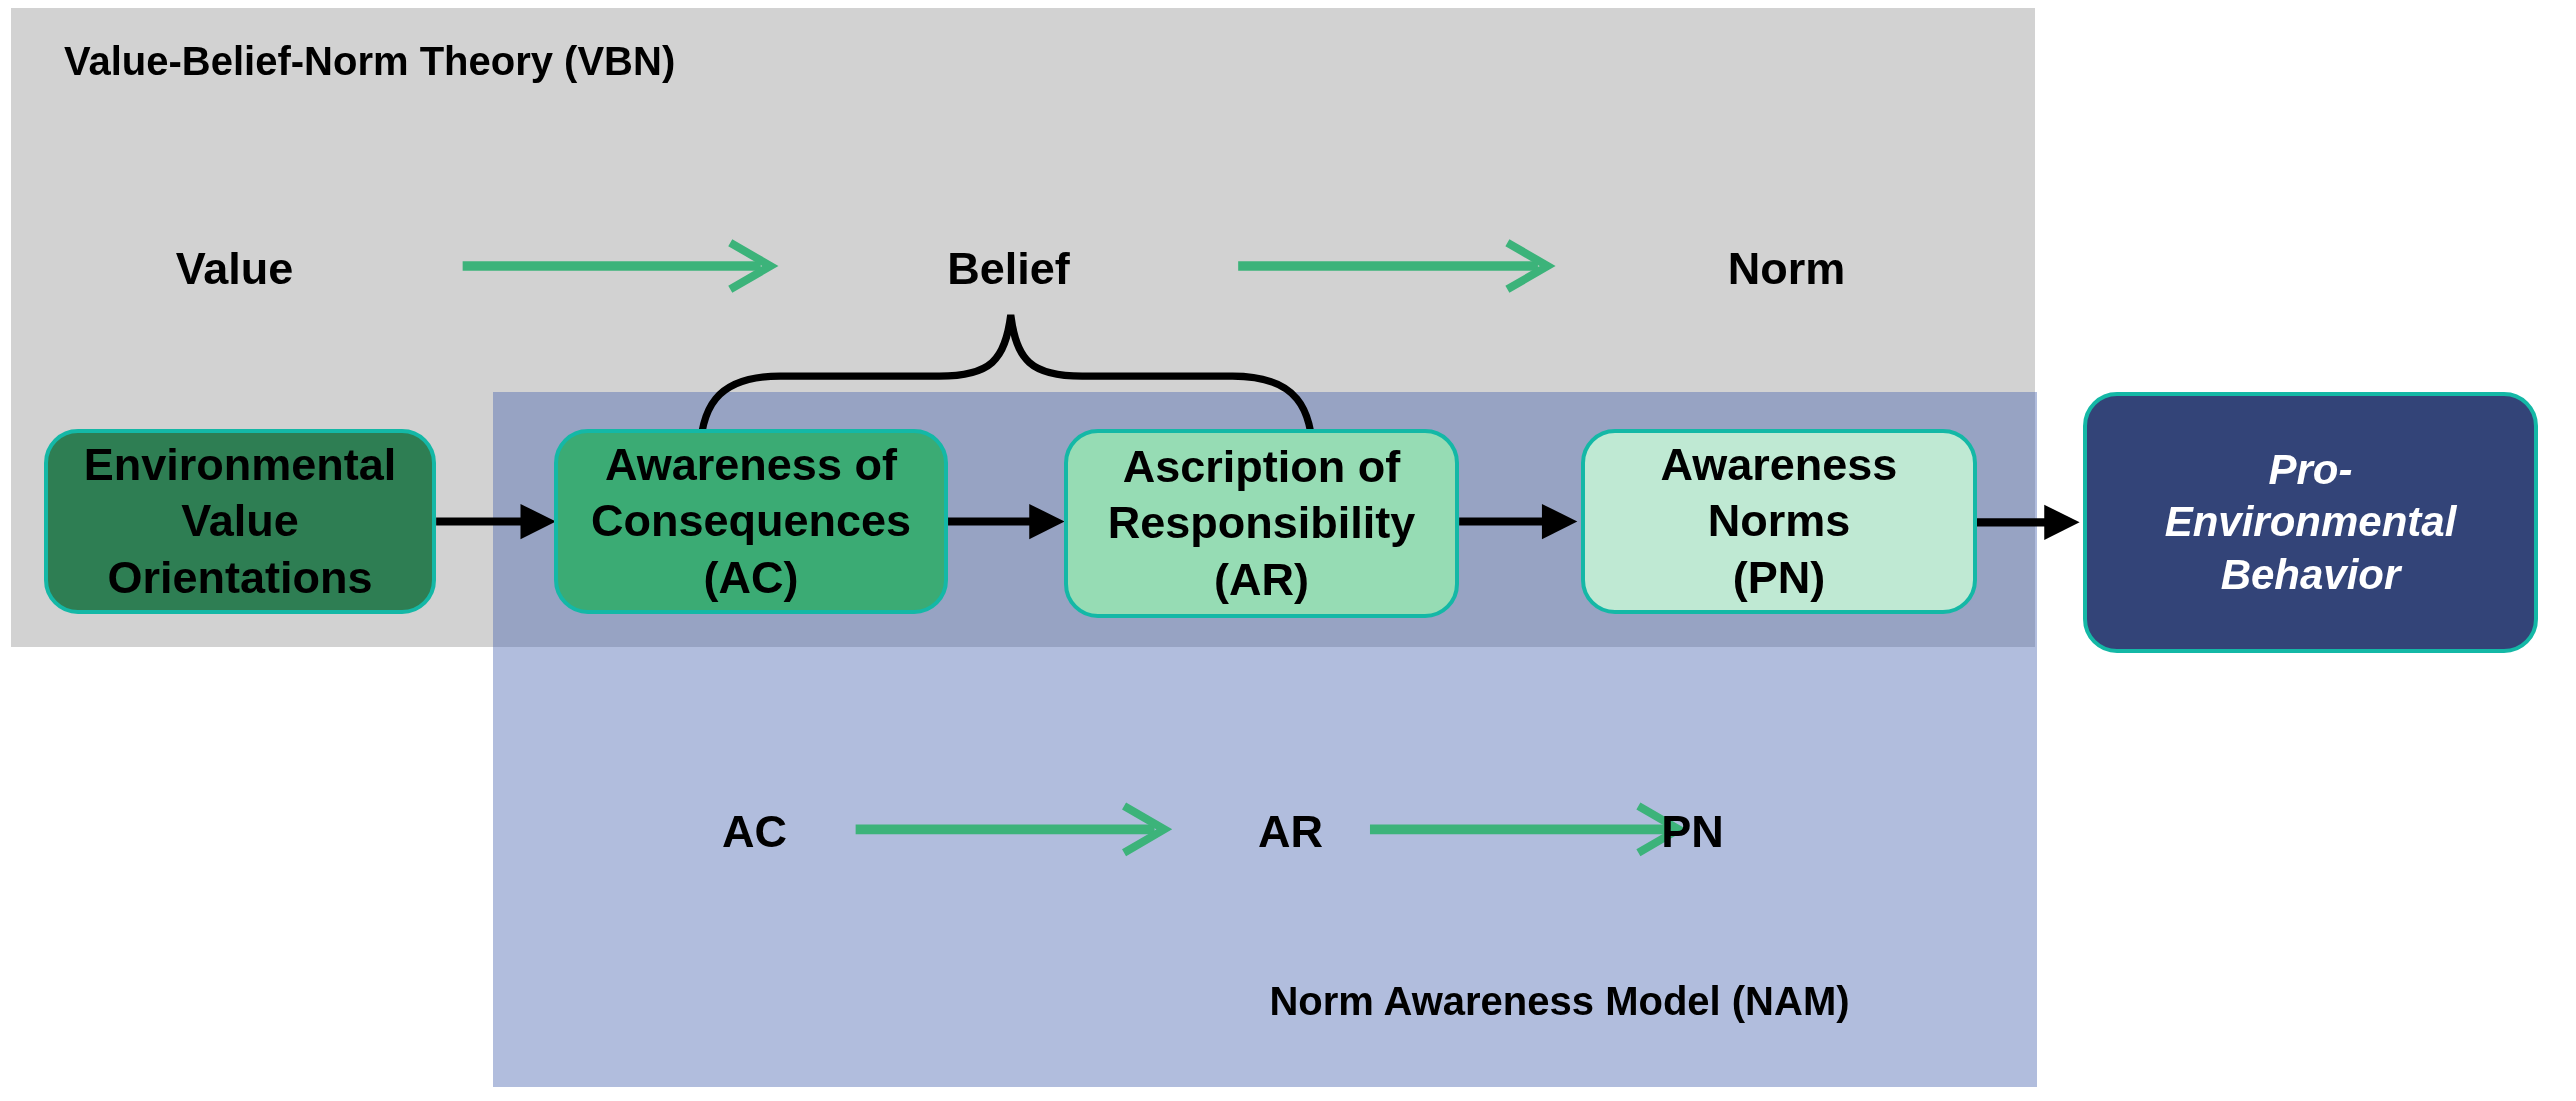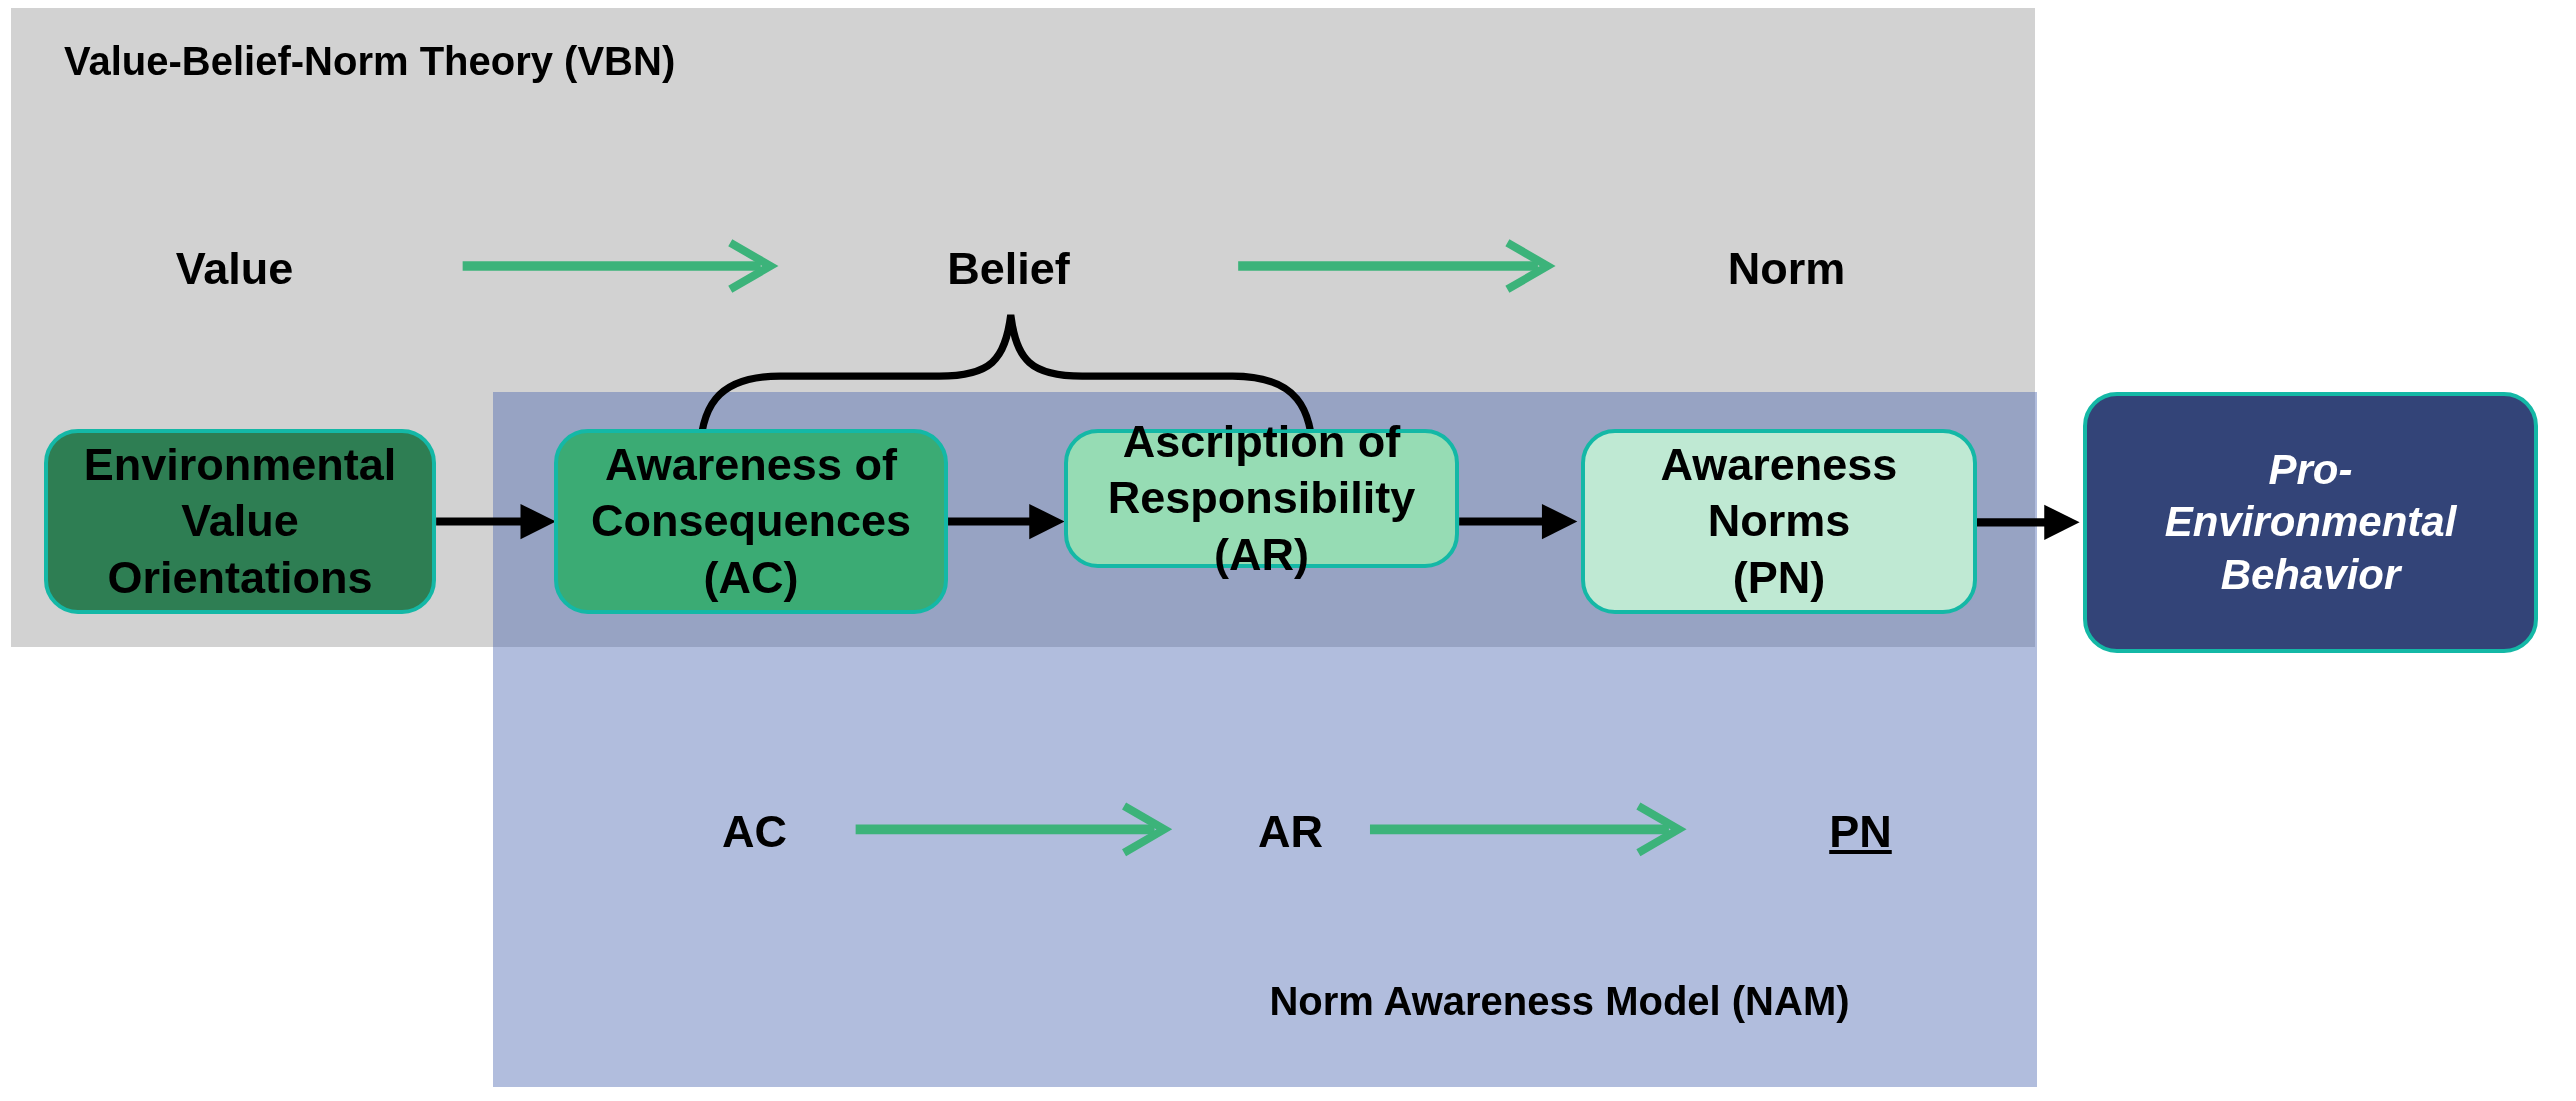--- a/index.html
+++ b/index.html
@@ -66,21 +66,21 @@
     text-align: center;
     font-weight: bold;
     font-size: 45px;
     line-height: 1.25;
     color: #000;
     white-space: pre-line;
     z-index: 4;
   }
   #box-evo { left: 44px;   top: 429px; width: 392px; height: 185px; background: var(--box_evo); }
   #box-ac  { left: 554px;  top: 429px; width: 394px; height: 185px; background: var(--box_ac); }
-  #box-ar  { left: 1064px; top: 429px; width: 395px; height: 139px; background: var(--box_ar); }
+  #box-ar  { left: 1064px; top: 429px; width: 395px; height: 189px; background: var(--box_ar); }
   #box-pn  { left: 1581px; top: 429px; width: 396px; height: 185px; background: var(--box_pn); }
   #box-peb {
     left: 2083px; top: 392px; width: 455px; height: 261px;
     background: var(--box_peb);
     color: #ffffff;
     font-size: 42px;
     font-style: italic;
   }
 </style>
 </head>
@@ -163,18 +163,18 @@
 (PN)</span>
   </div>
   <div id="box-peb" class="node-box">
     <span>Pro-
 Environmental
 Behavior</span>
   </div>
 
   <div class="flow-label" style="left:634px;  top:806px;">AC</div>
   <div class="flow-label" style="left:1170px; top:806px;">AR</div>
-  <div class="flow-label" style="left:1740px; top:806px;text-decoration:underline;">PN</div>
+  <div class="flow-label" style="left:1572px; top:806px;">PN</div>
 
   <div id="nam-title" class="title">Norm Awareness Model (NAM)</div>
 
 </div>
 
 
 </body></html>

